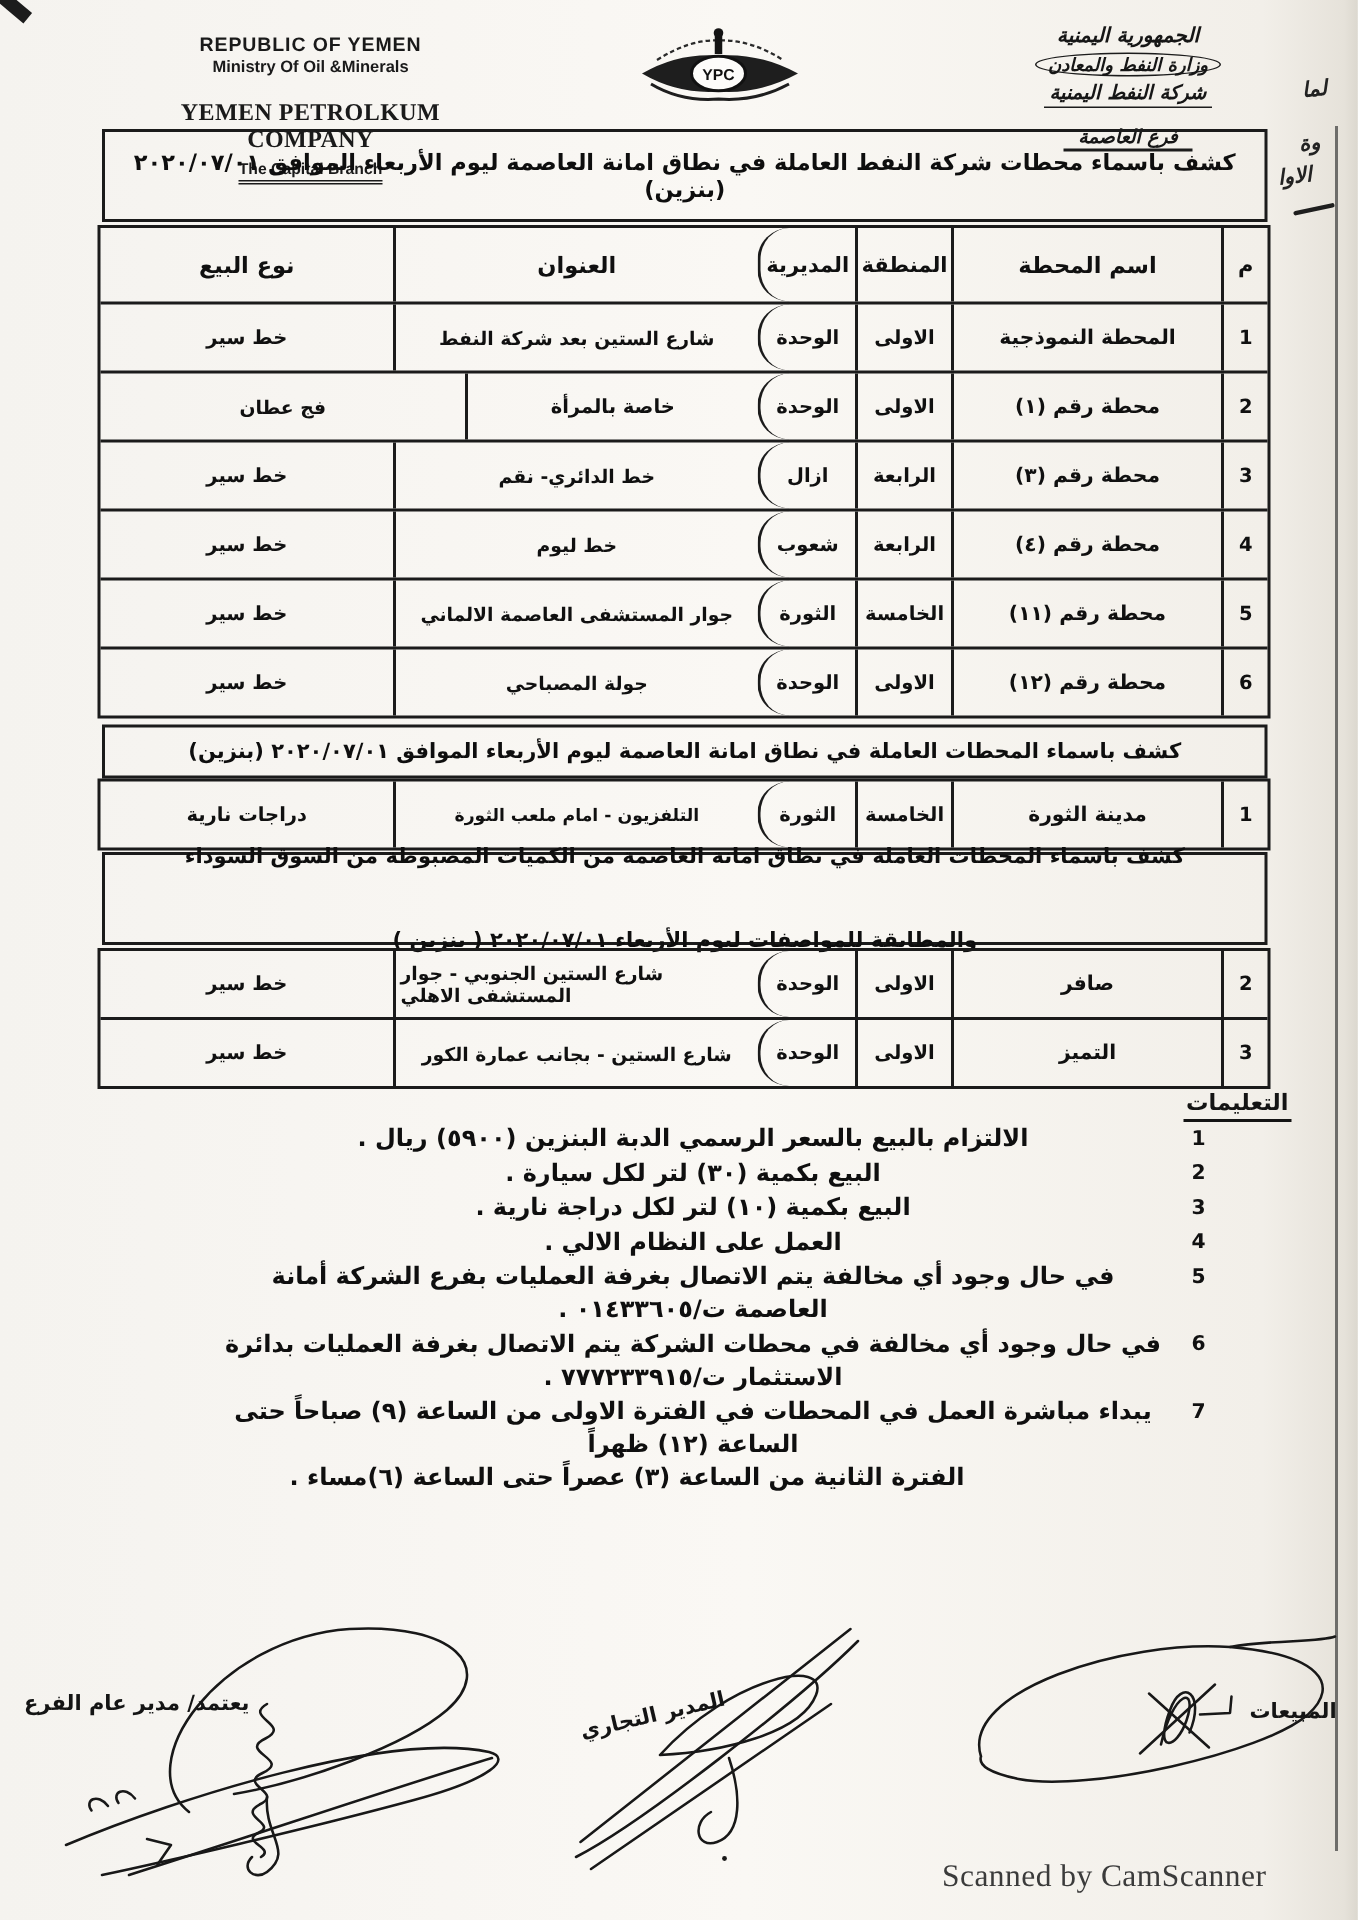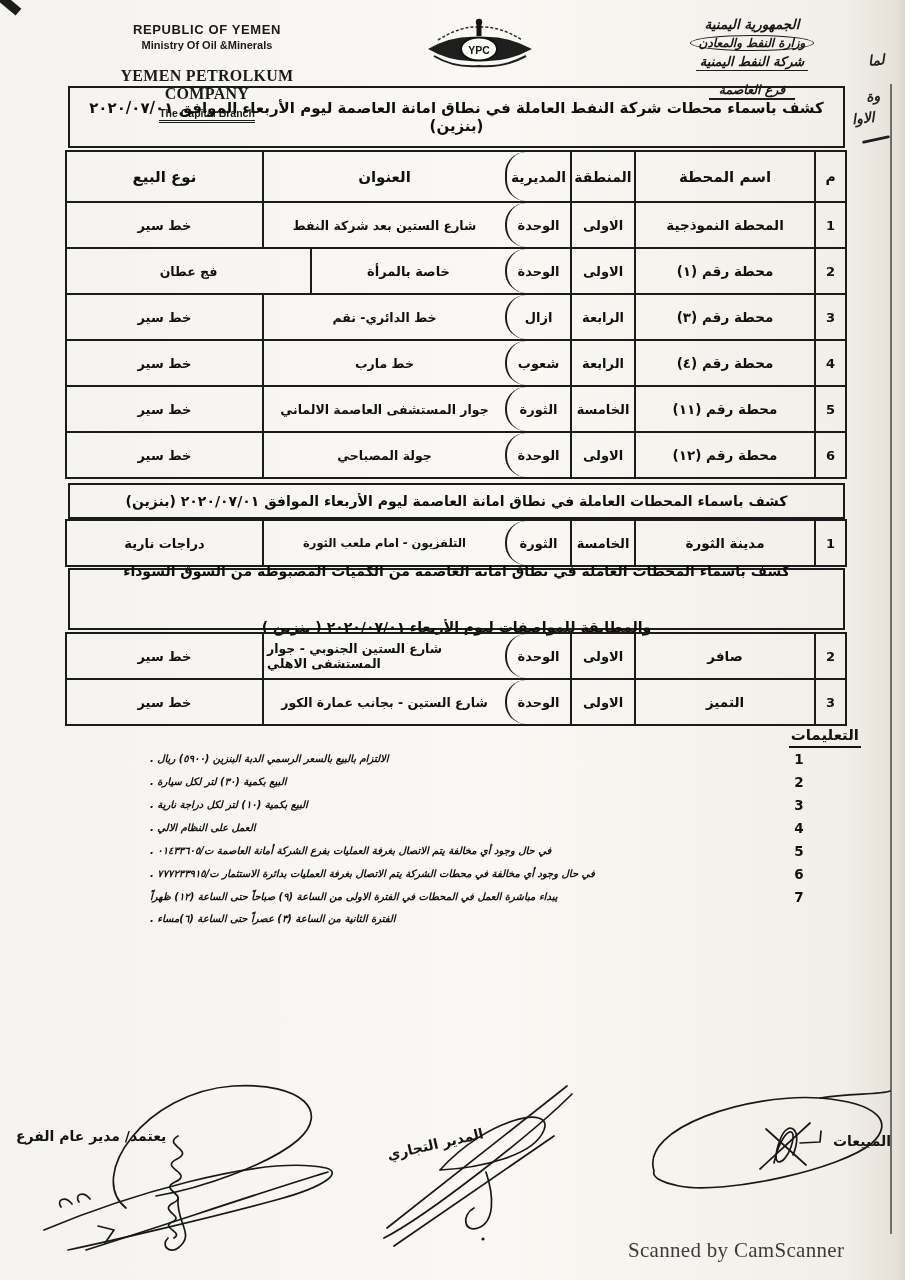--- a/index.html
+++ b/index.html
@@ -48,21 +48,21 @@
   .w-sale{flex:1;}
   .thead .c{font-size:14px;}
   .thead .w-name,.thead .w-addr,.thead .w-sale{font-size:15px;}
   .small-addr .w-addr{font-size:11.5px;}
   
   .ins-heading{position:absolute;left:auto;right:44px;top:726px;font-weight:bold;font-size:15px;direction:rtl;
                border-bottom:2px solid #141414;padding:0 2px 2px;}
   .ins-list{position:absolute;left:150px;top:748px;width:662px;}
   .ins{display:flex;direction:rtl;margin-bottom:1px;}
   .ins .n{width:26px;min-width:26px;text-align:center;font-weight:bold;font-size:13.5px;color:#111;line-height:22px;}
-  .ins .t{flex:1;margin-right:12px;text-align:left;font-weight:bold;font-size:10px;line-height:22px;color:#0f0f0f;direction:rtl;font-style:italic;}
+  .ins .t{flex:1;margin-right:12px;text-align:center;font-weight:bold;font-size:16px;line-height:22px;color:#0f0f0f;direction:rtl;}
   .ins .t .cont{padding-right:88px;}
   
   .sig{position:absolute;}
   .sig path{stroke:#181818;stroke-width:1.7;fill:none;stroke-linecap:round;stroke-linejoin:round;}
   .siglabel{position:absolute;font-weight:bold;font-size:14px;direction:rtl;color:#141414;white-space:nowrap;}
   #siglabel-mid{transform:rotate(-13deg);}
   
   .camscanner{position:absolute;left:628px;top:1238px;font-family:"Liberation Serif",serif;font-size:21px;color:#3b3b3b;letter-spacing:.3px;}
   .logo-ypc text{font-family:"Liberation Sans",sans-serif;}
 </style>
@@ -139,21 +139,21 @@
       <div class="c w-zone">الرابعة</div>
       <div class="c w-dist">ازال</div>
       <div class="c w-addr">خط الدائري- نقم</div>
       <div class="c w-sale">خط سير</div>
     </div>
     <div class="trow">
       <div class="c w-no">4</div>
       <div class="c w-name">محطة رقم (٤)</div>
       <div class="c w-zone">الرابعة</div>
       <div class="c w-dist">شعوب</div>
-      <div class="c w-addr">خط مارب</div>
+      <div class="c w-addr">خط ليوم</div>
       <div class="c w-sale">خط سير</div>
     </div>
     <div class="trow">
       <div class="c w-no">5</div>
       <div class="c w-name">محطة رقم (١١)</div>
       <div class="c w-zone">الخامسة</div>
       <div class="c w-dist">الثورة</div>
       <div class="c w-addr">جوار المستشفى العاصمة الالماني</div>
       <div class="c w-sale">خط سير</div>
     </div>

